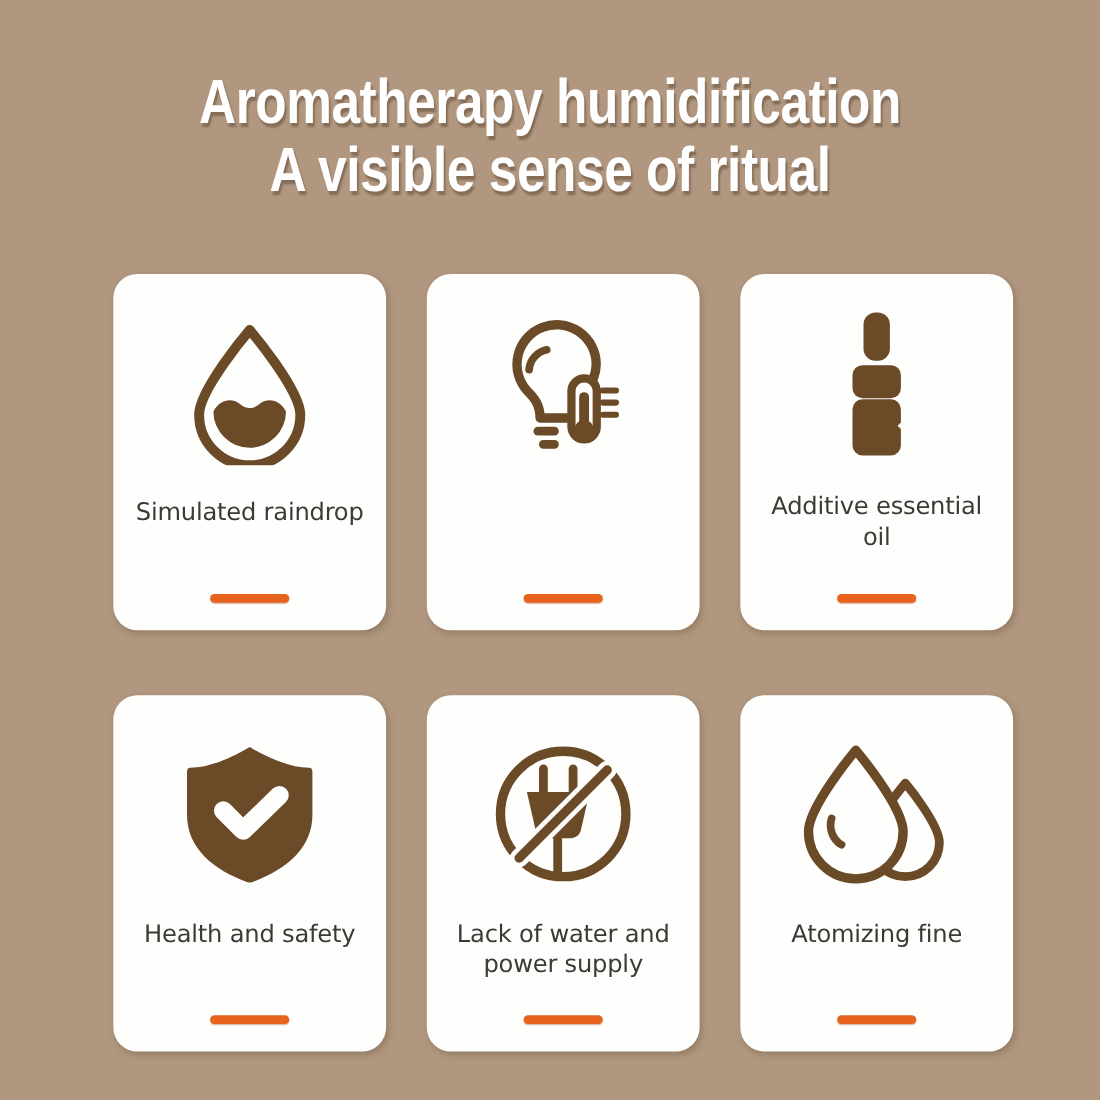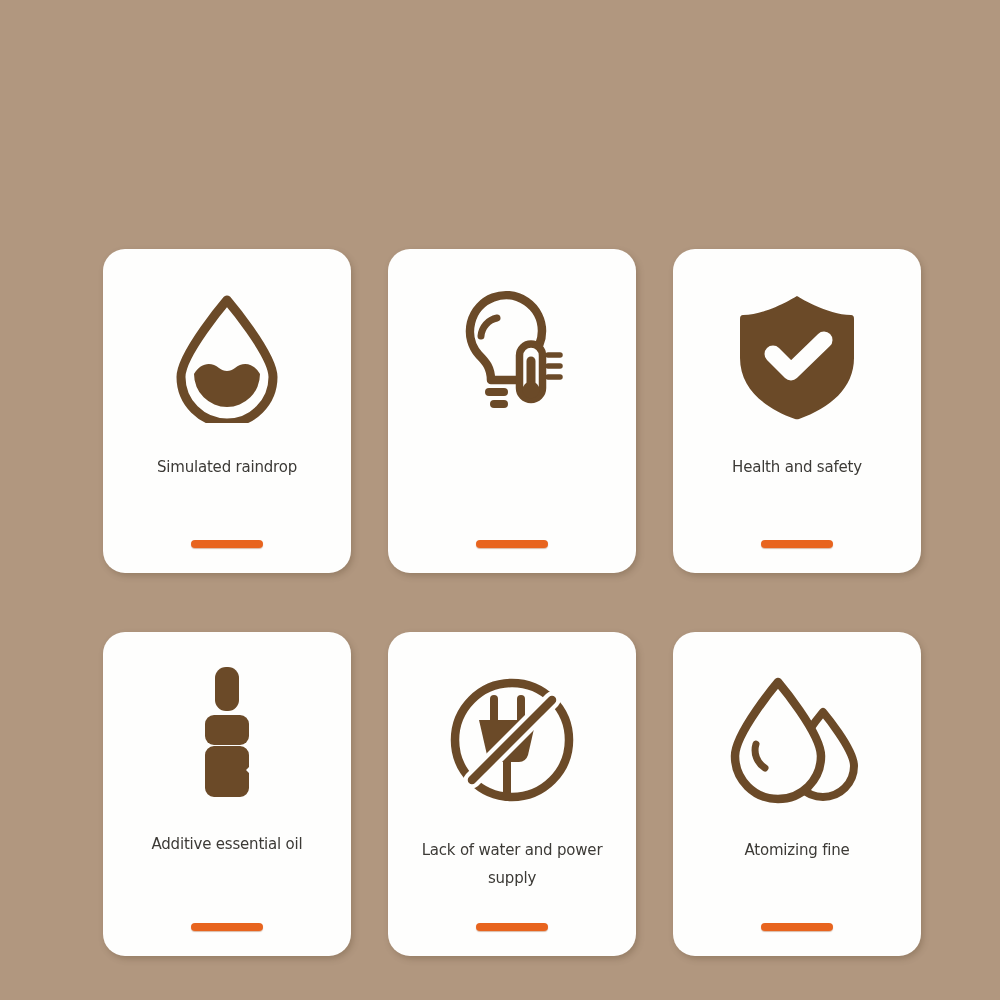--- a/index.html
+++ b/index.html
@@ -77,21 +77,21 @@
     justify-content: center;
   }
   .card-icon svg {
     display: block;
   }
   .card-label {
     margin-top: 16px;
     width: 210px;
     text-align: center;
     color: #3c3a36;
-    font-size: 15px;
+    font-size: 22px;
     line-height: 28px;
     font-family: "DejaVu Sans", "Liberation Sans", sans-serif;
     font-weight: 400;
     letter-spacing: -0.2px;
   }
   .card-accent {
     position: absolute;
     left: 50%;
     transform: translateX(-50%);
     bottom: 25px;
@@ -104,20 +104,24 @@
 
   
   .card.card-colorful .card-icon { margin-top: 24px; }
   .card.card-oil .card-icon { margin-top: 22px; }
 </style>
 </head>
 <body>
 
 <div class="page">
 
+  <div class="header">
+    <span class="title-line">Aromatherapy humidification</span>
+    <span class="title-line">A visible sense of ritual</span>
+  </div>
 
   <div class="grid">
 
     <div class="card card-raindrop">
       <div class="card-icon">
         <svg width="118" height="132" viewBox="0 0 118 132" fill="none" aria-hidden="true">
           <path d="M59 9 C59 9 105 63 105 86 A46 46 0 0 1 13 86 C13 63 59 9 59 9 Z" stroke="#6b4a28" stroke-width="9" stroke-linejoin="round" fill="none"></path>
           <path d="M26 83 C32 72 43 70 51 77 C56 81 62 81 67 77 C75 70 86 72 92 83
                    A33 33 0 0 1 26 83 Z" fill="#6b4a28"></path>
         </svg>
@@ -143,47 +147,47 @@
           <circle cx="84" cy="106" r="8.5" fill="#6b4a28"></circle>
 
           <path d="M101 71 H113" stroke="#6b4a28" stroke-width="5.5" stroke-linecap="round"></path>
           <path d="M101 82 H113" stroke="#6b4a28" stroke-width="5.5" stroke-linecap="round"></path>
           <path d="M101 93 H113" stroke="#6b4a28" stroke-width="5.5" stroke-linecap="round"></path>
         </svg>
       </div>
       <div class="card-accent"></div>
     </div>
 
+    <div class="card card-oil">
+      <div class="card-icon">
+        <svg width="100" height="142" viewBox="0 0 100 142" fill="none" aria-hidden="true">
+
+          <rect x="38" y="4" width="24" height="44" rx="11" fill="#6b4a28"></rect>
+
+          <rect x="28" y="52" width="44" height="30" rx="9" fill="#6b4a28"></rect>
+
+          <path d="M28 92 a9 9 0 0 1 9-9 h26 a9 9 0 0 1 9 9 v12 l-3 3 l3 3 v15 a9 9 0 0 1 -9 9 h-26 a9 9 0 0 1 -9 -9 Z" fill="#6b4a28"></path>
+        </svg>
+      </div>
+      <div class="card-label">Additive essential oil</div>
+      <div class="card-accent"></div>
+    </div>
+
     <div class="card card-shield">
       <div class="card-icon">
         <svg width="124" height="132" viewBox="0 0 124 132" fill="none" aria-hidden="true">
           <path d="M62 5 C62 5 92 24 116 24 C118 24 119 25 119 28 V67 C119 97 95 117 64 128
                    A7 7 0 0 1 60 128 C29 117 5 97 5 67 V28 C5 25 6 24 8 24 C32 24 62 5 62 5 Z" fill="#6b4a28"></path>
           <path d="M38 63 L56 81 L89 49" stroke="#fefefd" stroke-width="17" stroke-linecap="round" stroke-linejoin="round" fill="none"></path>
         </svg>
       </div>
       <div class="card-label">Health and safety</div>
       <div class="card-accent"></div>
     </div>
 
-    <div class="card card-oil">
-      <div class="card-icon">
-        <svg width="100" height="142" viewBox="0 0 100 142" fill="none" aria-hidden="true">
-
-          <rect x="38" y="4" width="24" height="44" rx="11" fill="#6b4a28"></rect>
-
-          <rect x="28" y="52" width="44" height="30" rx="9" fill="#6b4a28"></rect>
-
-          <path d="M28 92 a9 9 0 0 1 9-9 h26 a9 9 0 0 1 9 9 v12 l-3 3 l3 3 v15 a9 9 0 0 1 -9 9 h-26 a9 9 0 0 1 -9 -9 Z" fill="#6b4a28"></path>
-        </svg>
-      </div>
-      <div class="card-label">Additive essential oil</div>
-      <div class="card-accent"></div>
-    </div>
-
     <div class="card card-noplug">
       <div class="card-icon">
         <svg width="134" height="134" viewBox="0 0 134 134" fill="none" aria-hidden="true">
 
           <path d="M49 26 V47" stroke="#6b4a28" stroke-width="8" stroke-linecap="round"></path>
           <path d="M76 26 V47" stroke="#6b4a28" stroke-width="8" stroke-linecap="round"></path>
 
           <path d="M34 47 H91 L83 82 a10 10 0 0 1 -9 7 H51 a10 10 0 0 1 -9 -7 Z" fill="#6b4a28"></path>
 
           <path d="M62 89 V124" stroke="#6b4a28" stroke-width="8" stroke-linecap="round"></path>

